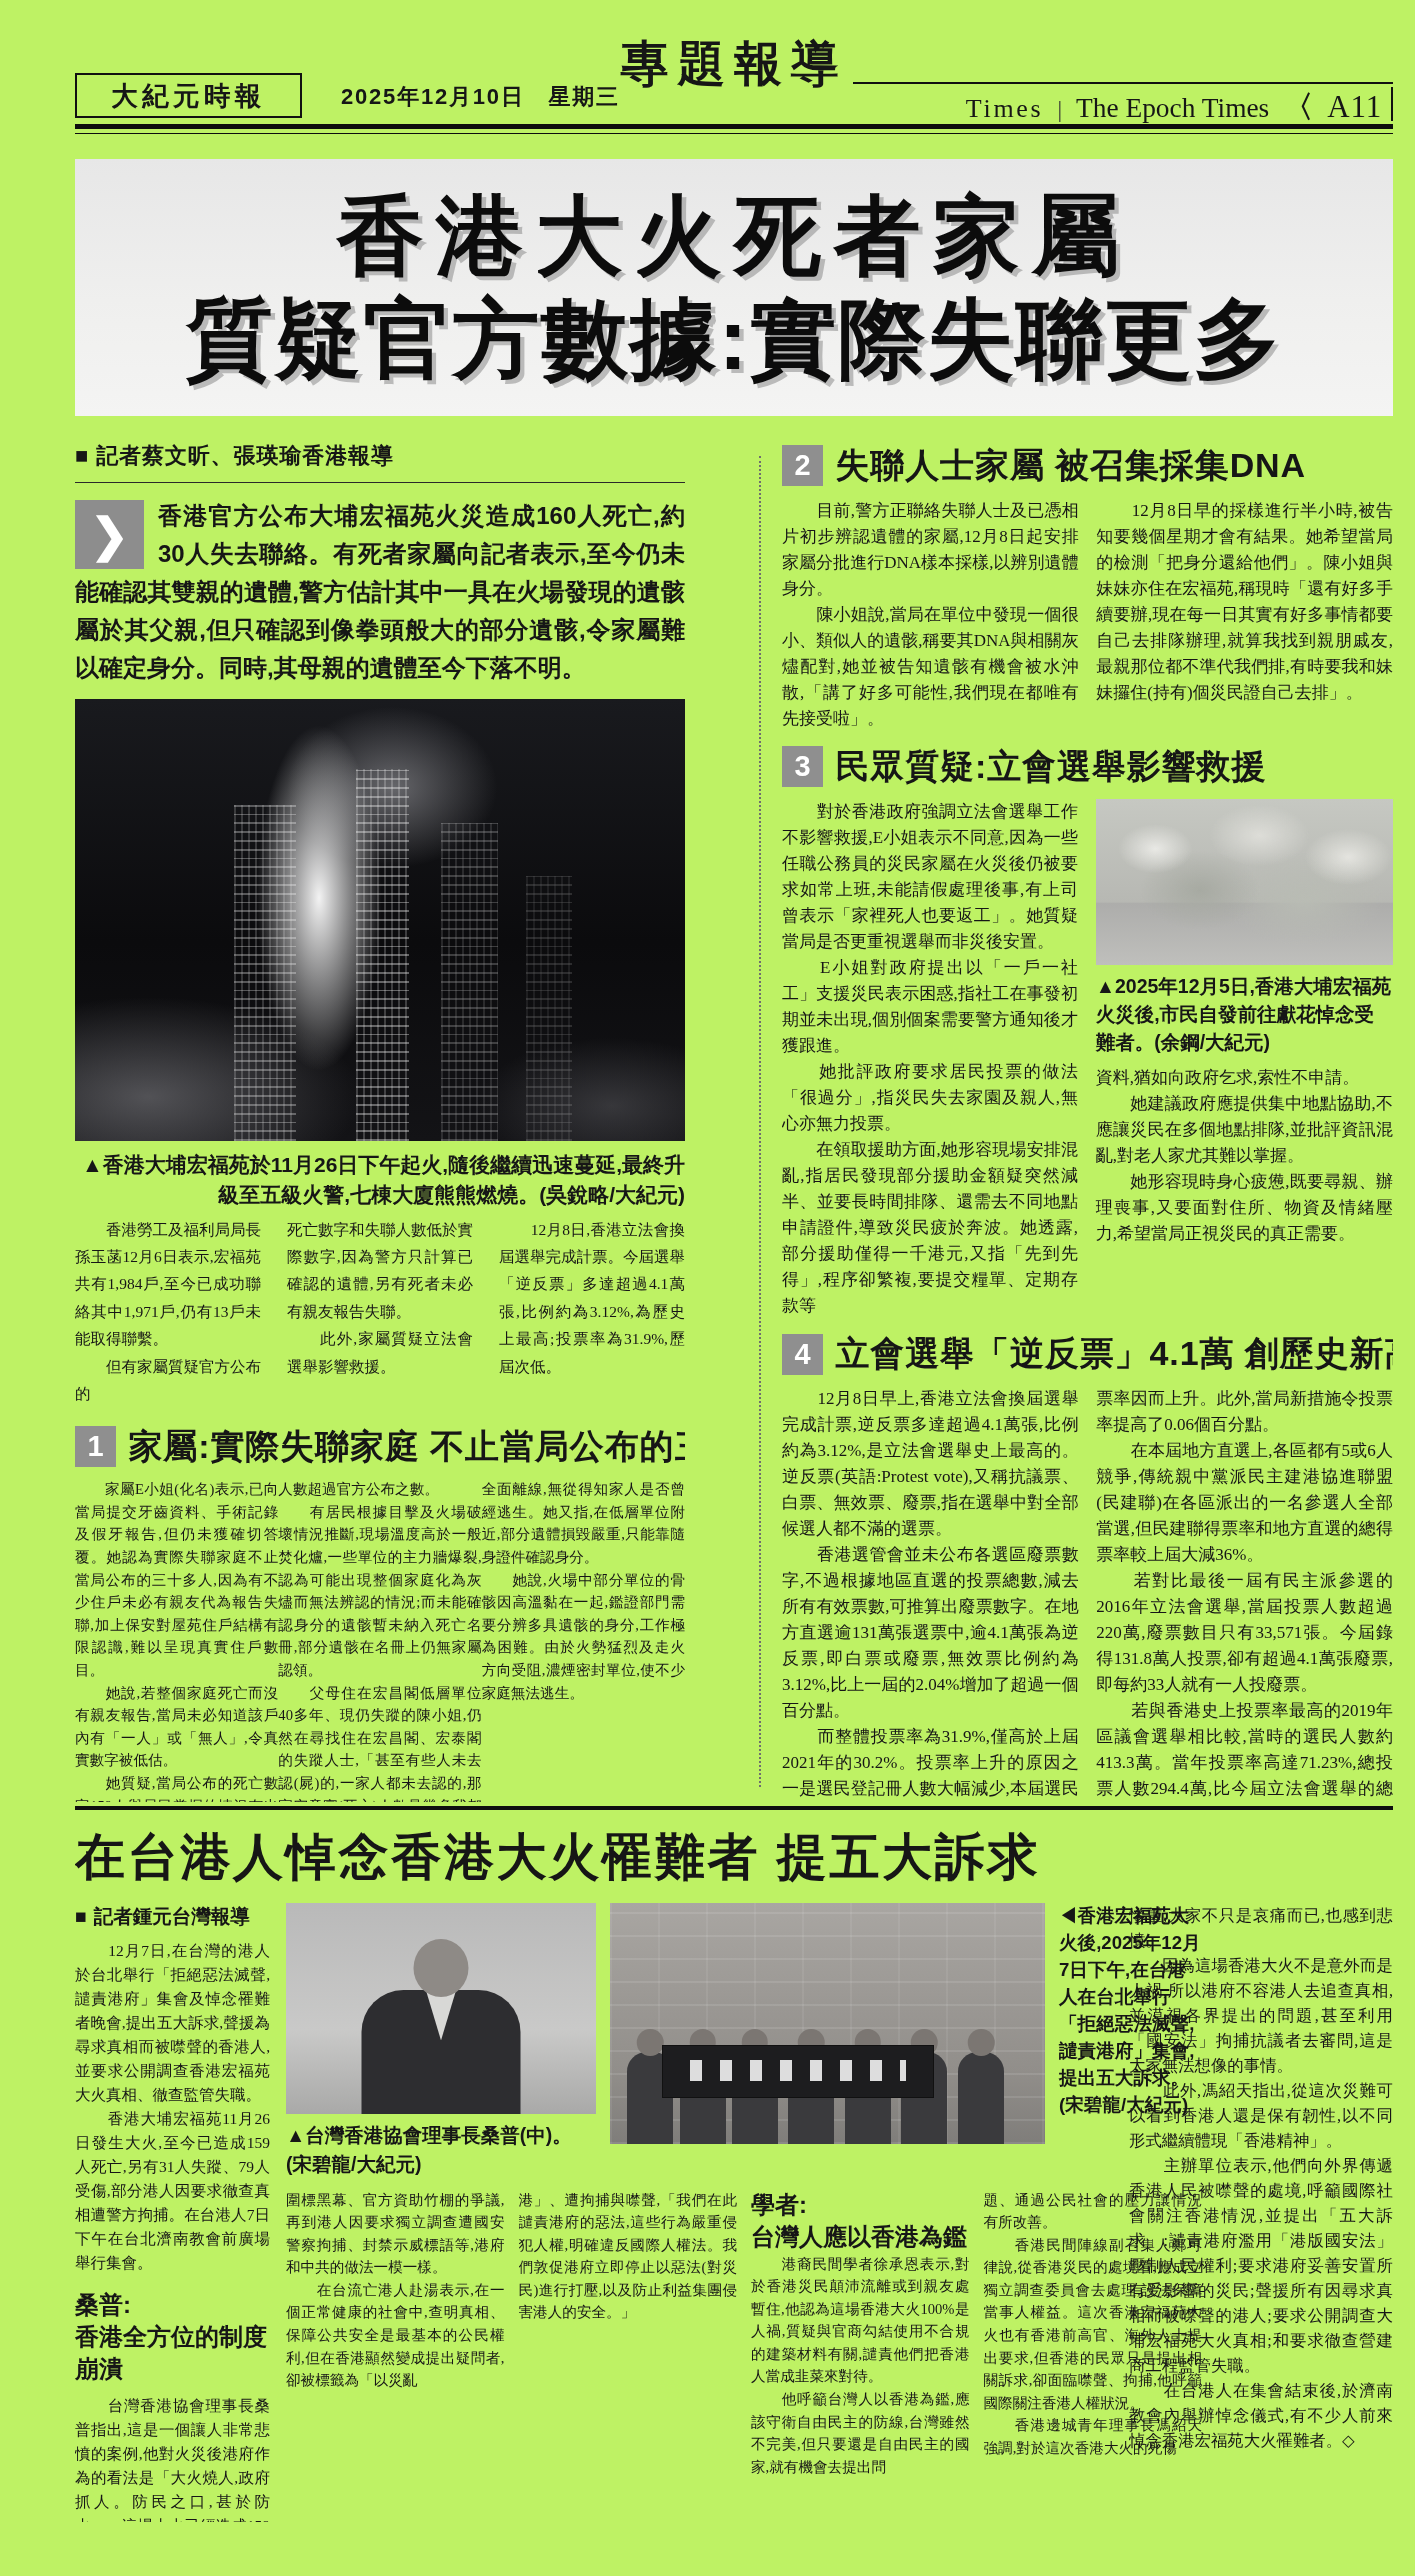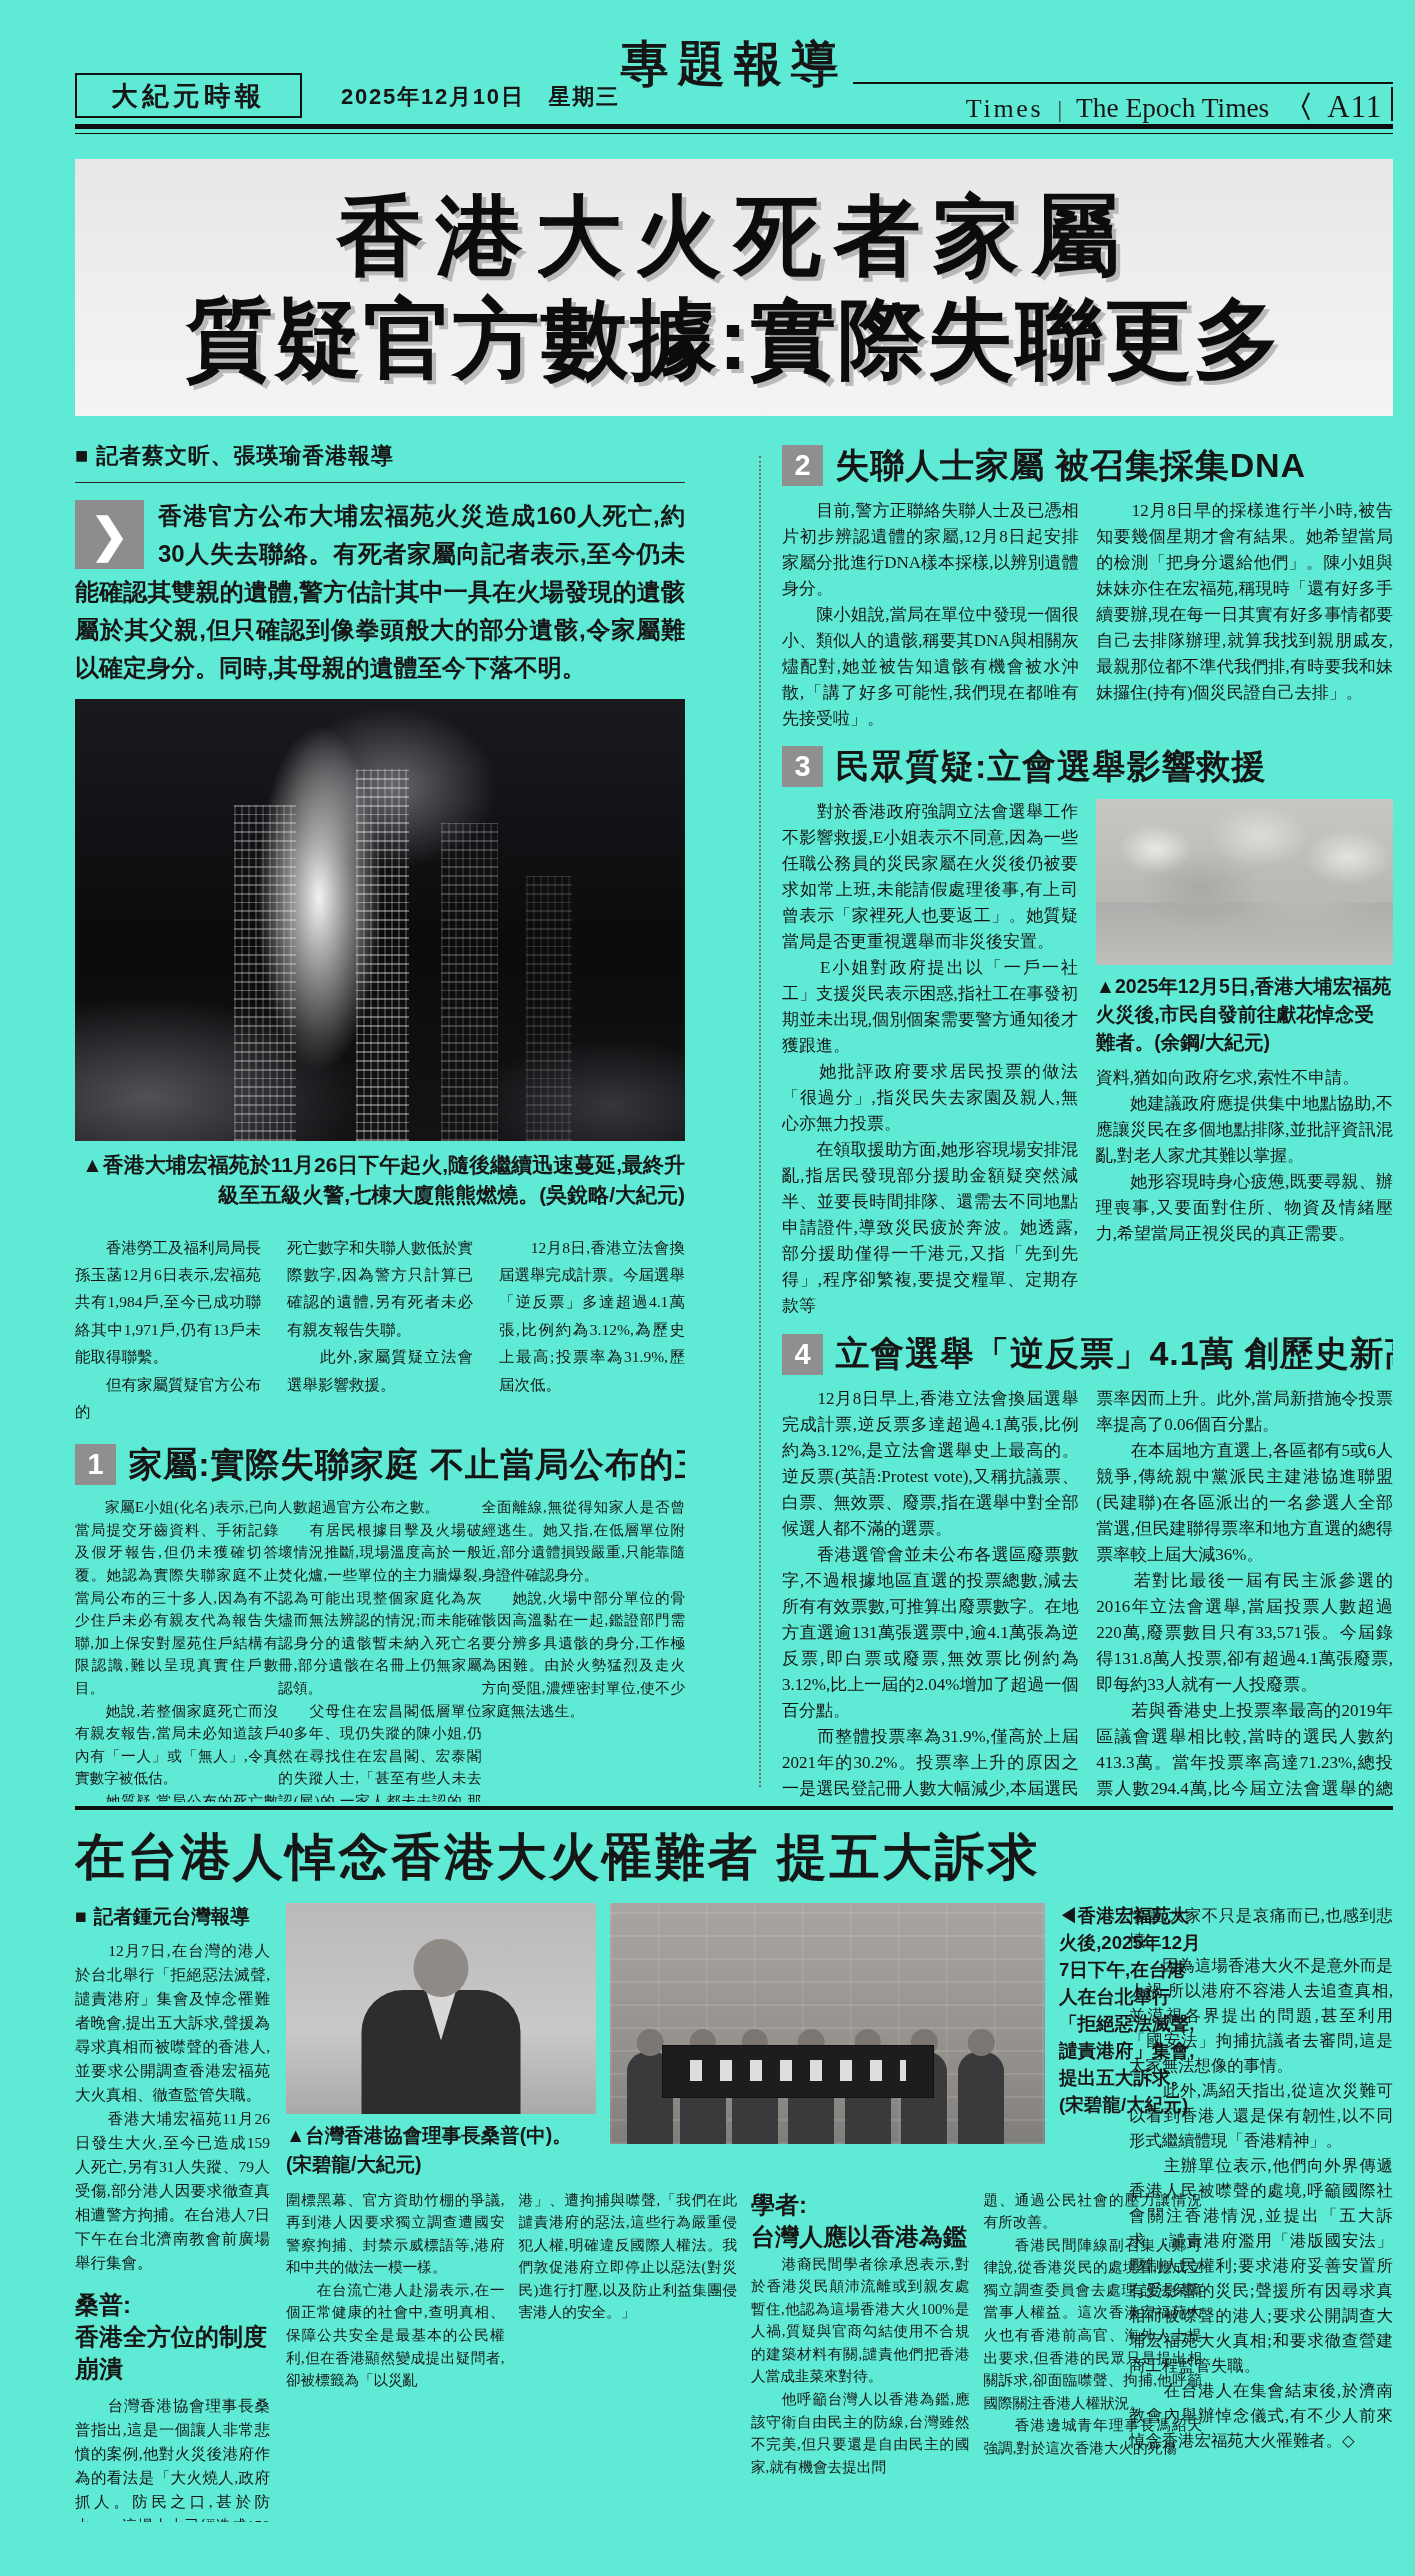--- a/index.html
+++ b/index.html
@@ -1,17 +1,17 @@
 <!DOCTYPE html>
 <html style="font-size:14px"><head>
 <meta charset="utf-8">
 <style>
   html,body{margin:0;padding:0;background:#f2f2f0;}
   body{width:1415px;height:2576px;position:relative;font-family:"Liberation Serif","DejaVu Serif",serif;color:#161616;}
-  .page{position:absolute;inset:0;background:#5eead4;overflow:hidden;}
+  .page{position:absolute;inset:0;background:#bef264;overflow:hidden;}
   
   .masthead{position:absolute;left:75px;top:32px;width:1318px;height:88px;}
   .brand-box{position:absolute;left:0;top:41px;width:223px;height:41px;border:2.7px solid #111;display:flex;align-items:center;justify-content:center;
     font-family:"Liberation Sans",sans-serif;font-weight:900;font-size:26.5px;letter-spacing:4.4px;}
   .m-date{position:absolute;left:266px;top:50px;font-family:"Liberation Sans",sans-serif;font-weight:700;font-size:22px;letter-spacing:1.8px;}
   .m-section{position:absolute;left:50%;top:0;transform:translateX(-50%);font-family:"Liberation Sans",sans-serif;font-weight:900;font-size:48px;letter-spacing:8.8px;white-space:nowrap;}
   .m-rule{position:absolute;right:0;top:50px;width:540px;border-top:2.7px solid #111;}
   .m-right{position:absolute;right:0;top:55px;display:flex;align-items:baseline;gap:14px;font-size:26px;padding-right:8.8px;border-right:2.7px solid #111;height:34px;}
   .m-topic{letter-spacing:2.7px;}
   .m-pipe{font-size:23px;color:#333;}
@@ -51,21 +51,21 @@
       linear-gradient(180deg,#191a1e 0%,#0b0b0d 55%,#131316 100%);}
   .tower{position:absolute;bottom:0;background:
       repeating-linear-gradient(0deg,rgba(255,255,255,.38) 0 1.8px,transparent 1.8px 8.8px),
       repeating-linear-gradient(90deg,rgba(255,255,255,.22) 0 1.8px,transparent 1.8px 7px);
       opacity:.8;}
   .t1{left:26%;width:62px;height:336px;}
   .t2{left:46%;width:53px;height:372px;opacity:.95;}
   .t3{left:60%;width:57px;height:318px;opacity:.55;}
   .t4{left:74%;width:46px;height:265px;opacity:.35;}
   .left-caption{margin-top:8.8px;font-size:21px;text-align:right;}
-  .intro-cols{display:flex;gap:26px;margin-top:23px;}
+  .intro-cols{display:flex;gap:26px;margin-top:5px;}
   .intro-cols .coltext{flex:1;font-size:15.5px;line-height:27.4px;}
   .sec1-cols{display:flex;}
   .sec1-cols .coltext{flex:1;font-size:14.6px;line-height:22.6px;}
   
   .divider-v{position:absolute;left:759px;top:456px;height:1331px;border-left:2.7px dotted #6e6e6e;}
   
   .right-region{position:absolute;left:782px;top:441px;width:611px;height:1362px;overflow:hidden;}
   .right-region .sec-hdr{margin-top:12.4px;}
   .r-cols{display:flex;gap:17.7px;}
   .r-cols .coltext{flex:1;font-size:17px;line-height:26px;}

